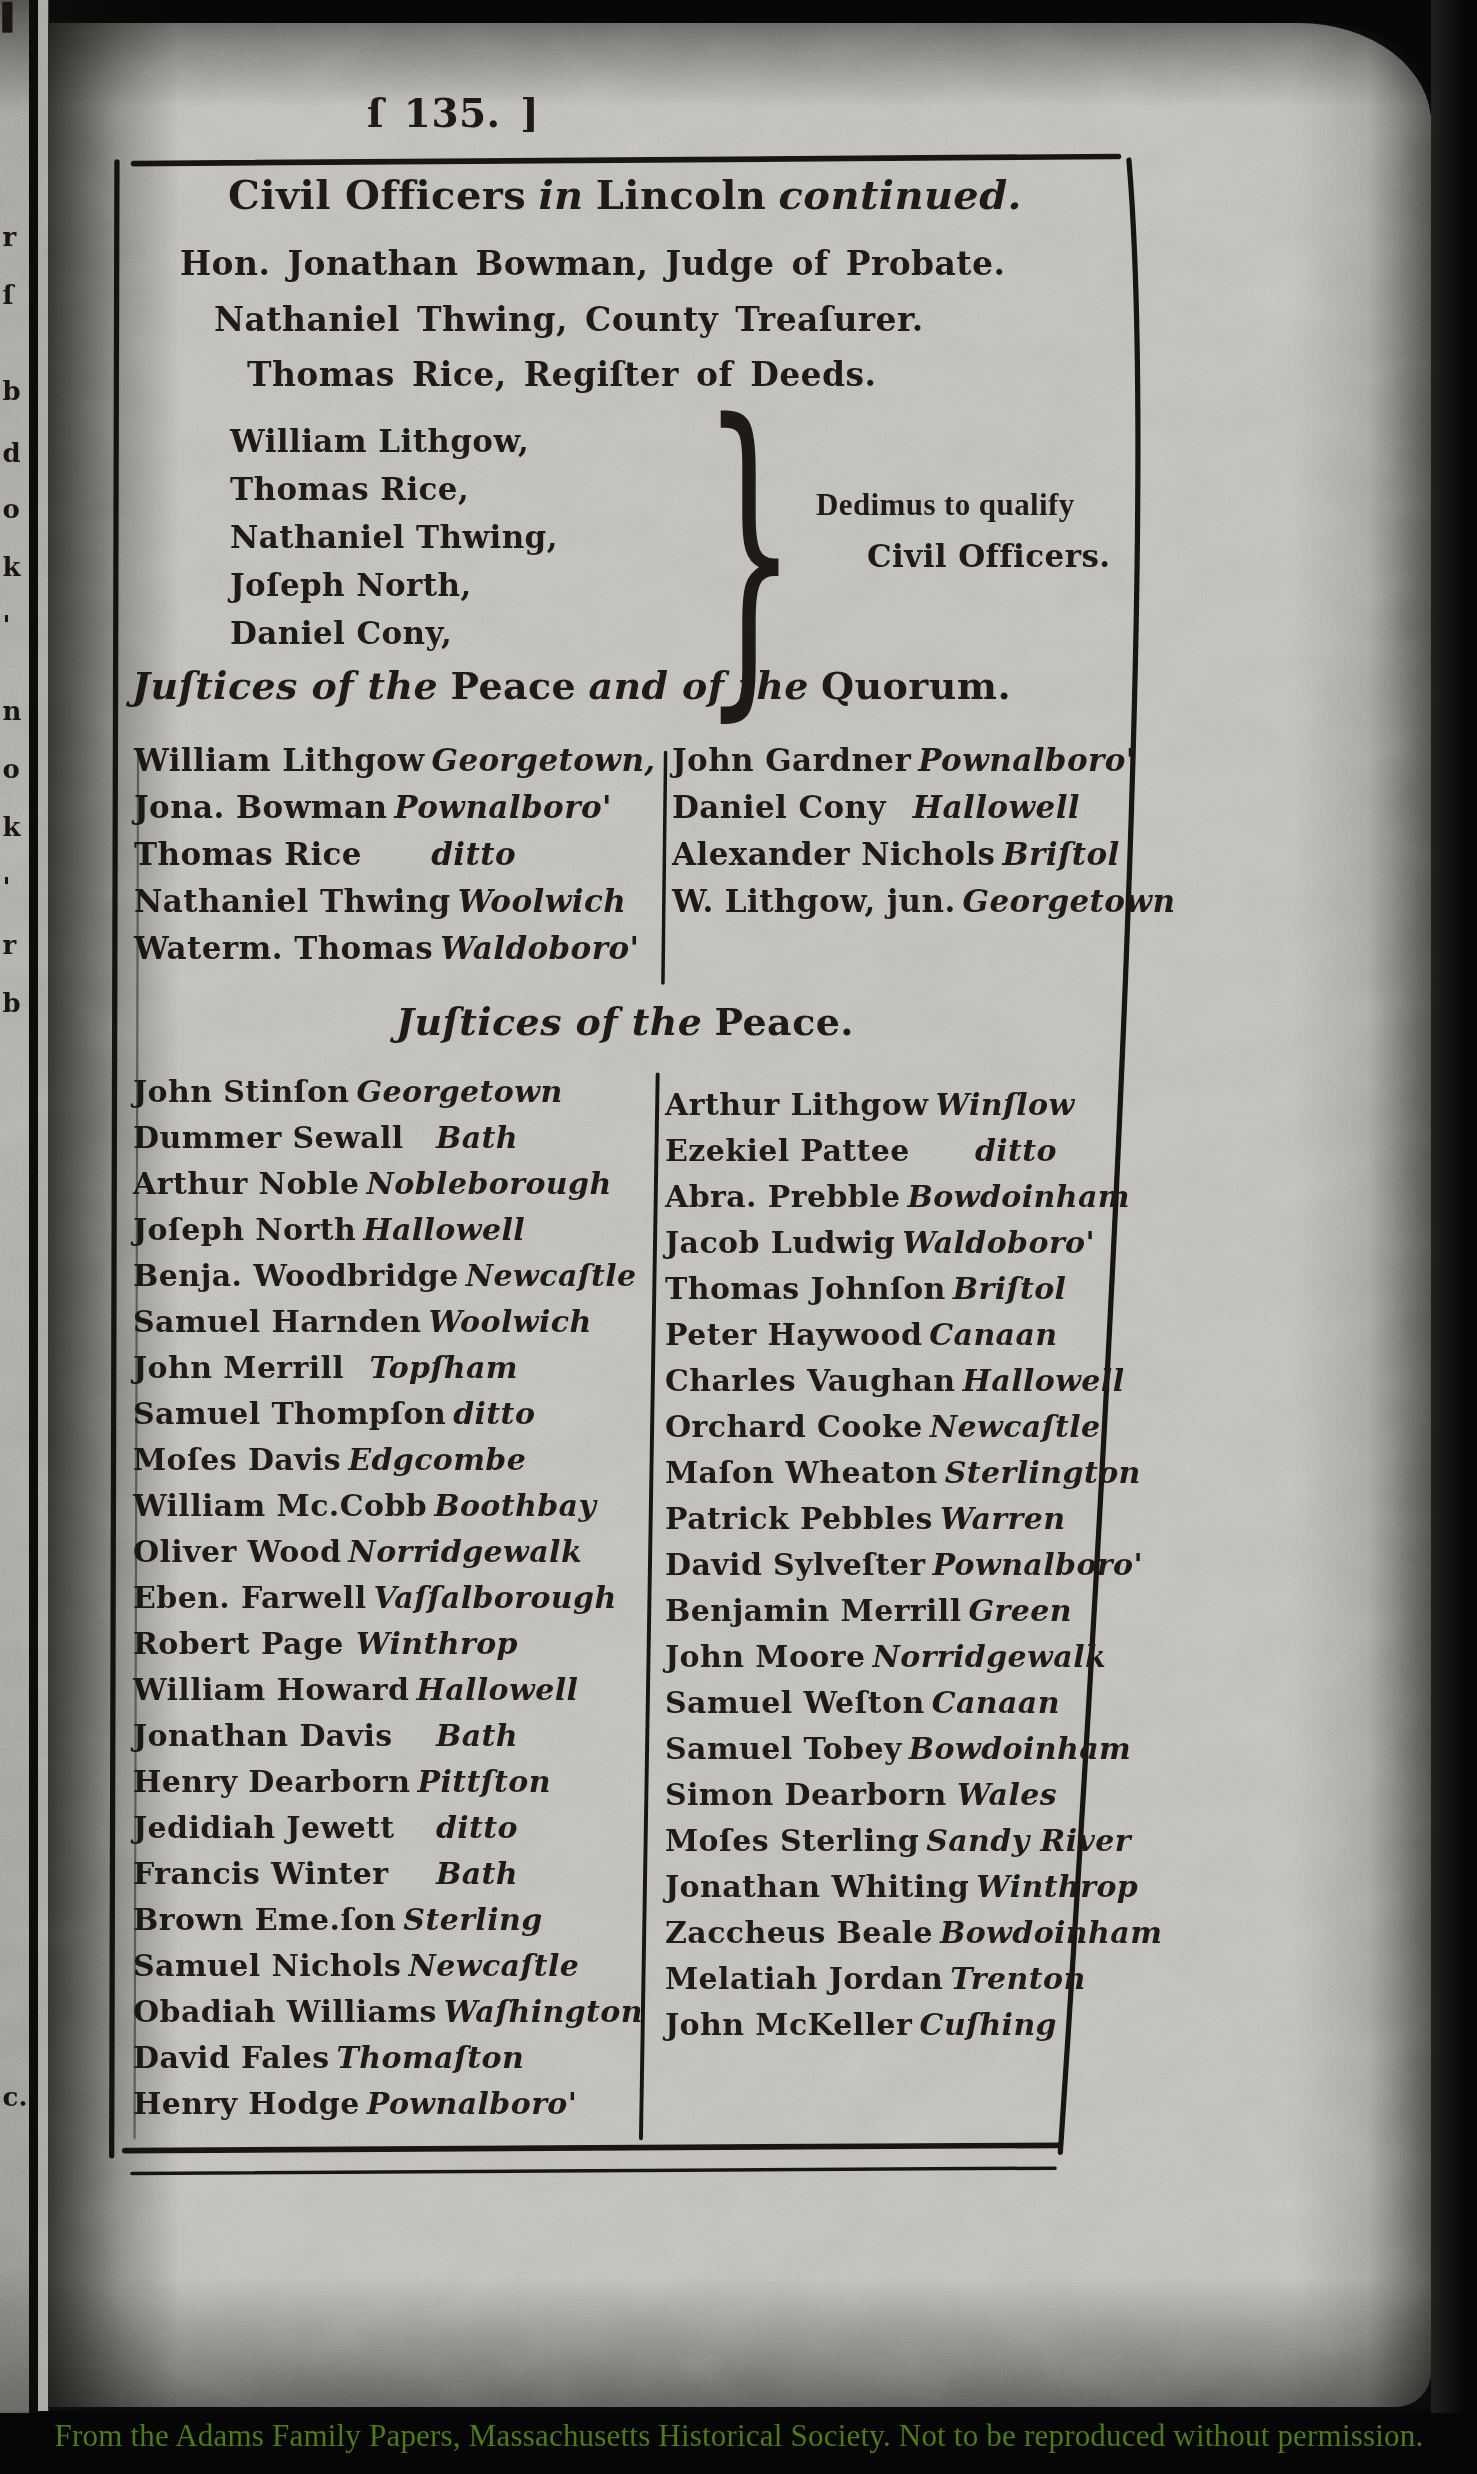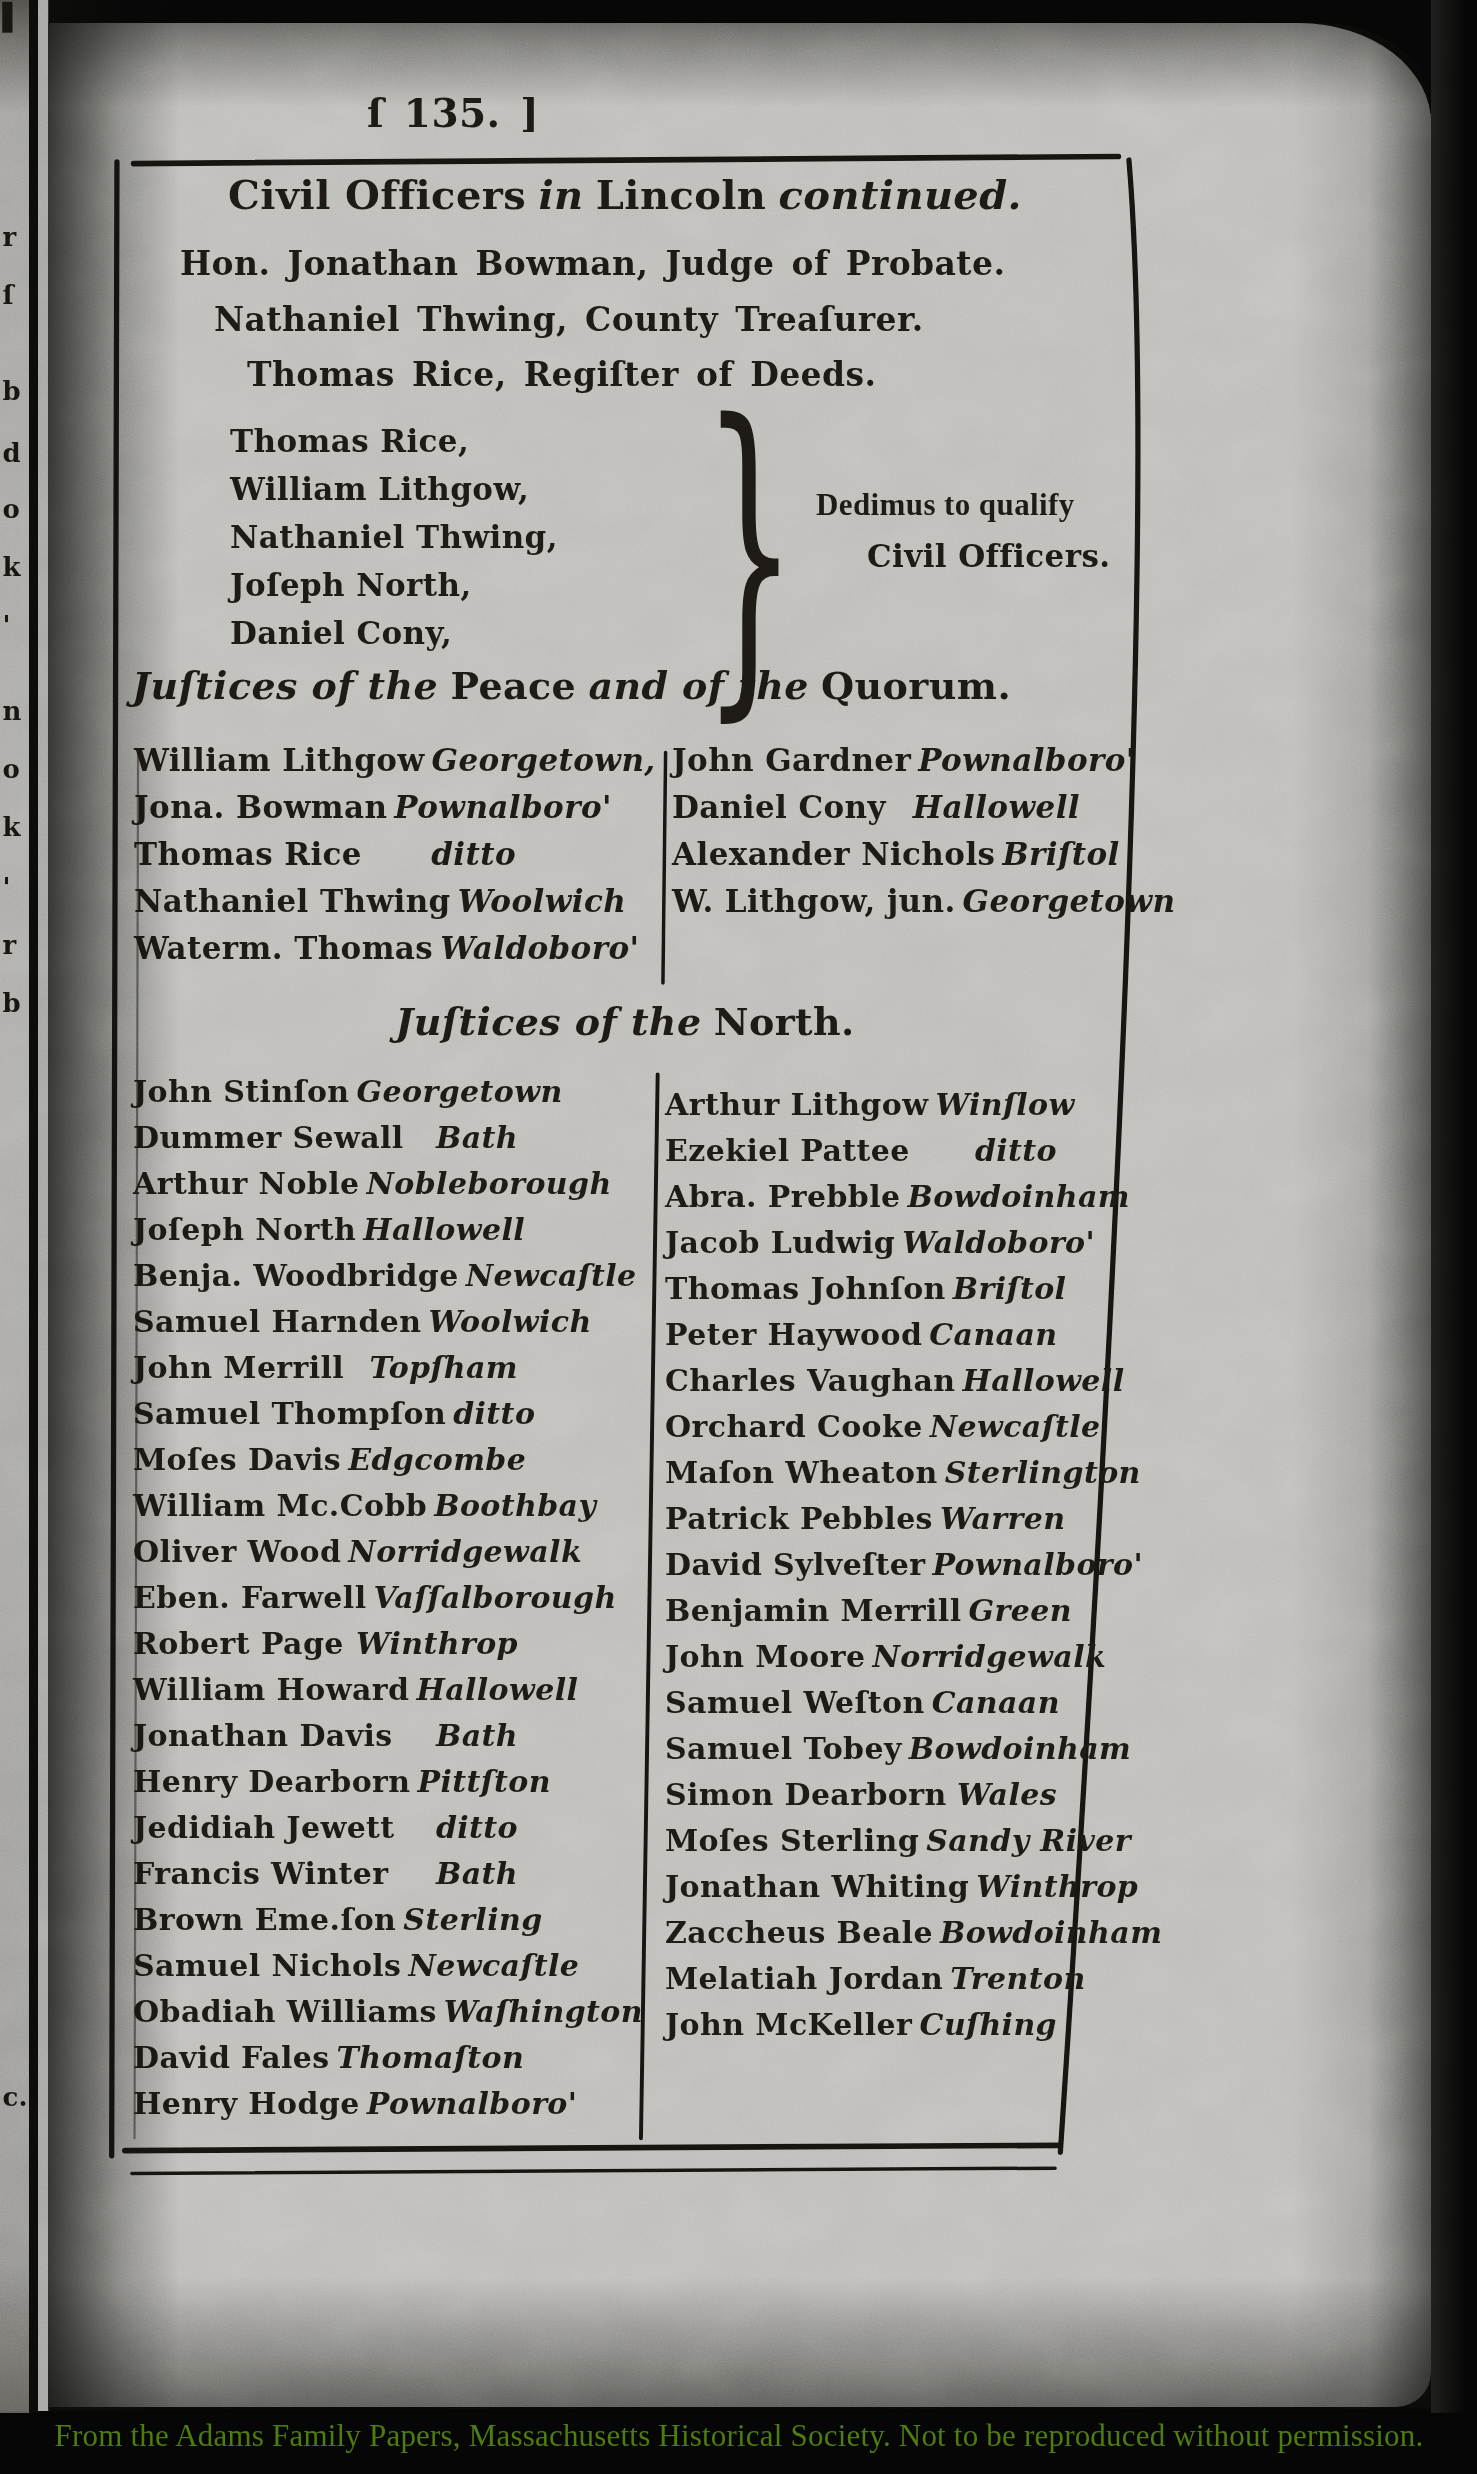--- a/index.html
+++ b/index.html
@@ -109,22 +109,22 @@
     <div class="title heading">
       <span>Civil Officers</span><span class="it">in</span><span>Lincoln</span><span class="it">continued.</span>
     </div>
 
     <div class="off1">Hon. Jonathan Bowman, Judge of Probate.</div>
     <div class="off2">Nathaniel Thwing, County Treaſurer.</div>
     <div class="off3">Thomas Rice, Regiſter of Deeds.</div>
 
     <div class="ded-names">
 
-    <div>Thomas Rice,</div>
-        <div>William Lithgow,</div>
+    <div>William Lithgow,</div>
+        <div>Thomas Rice,</div>
         <div>Nathaniel Thwing,</div>
         <div>Joſeph North,</div>
         <div>Daniel Cony,</div>
       </div>
     <div class="brace">}</div>
     <div class="ded-label1">Dedimus to qualify</div>
     <div class="ded-label2">Civil Officers.</div>
 
     <div class="q-heading heading">
       <span class="it">Juſtices of the</span><span>Peace</span><span class="it">and of the</span><span>Quorum.</span>
@@ -167,21 +167,21 @@
           <span class="name">Alexander Nichols</span>
           <span class="town">Briſtol</span>
         </div>
         <div class="row">
           <span class="name">W. Lithgow, jun.</span>
           <span class="town">Georgetown</span>
         </div>
       </div>
 
     <div class="jp-heading heading">
-      <span class="it">Juſtices of the</span><span>North.</span>
+      <span class="it">Juſtices of the</span><span>Peace.</span>
     </div>
 
     <div class="col col-jp-left">
 
     <div class="row">
           <span class="name">John Stinſon</span>
           <span class="town">Georgetown</span>
         </div>
         <div class="row">
           <span class="name">Dummer Sewall</span>

